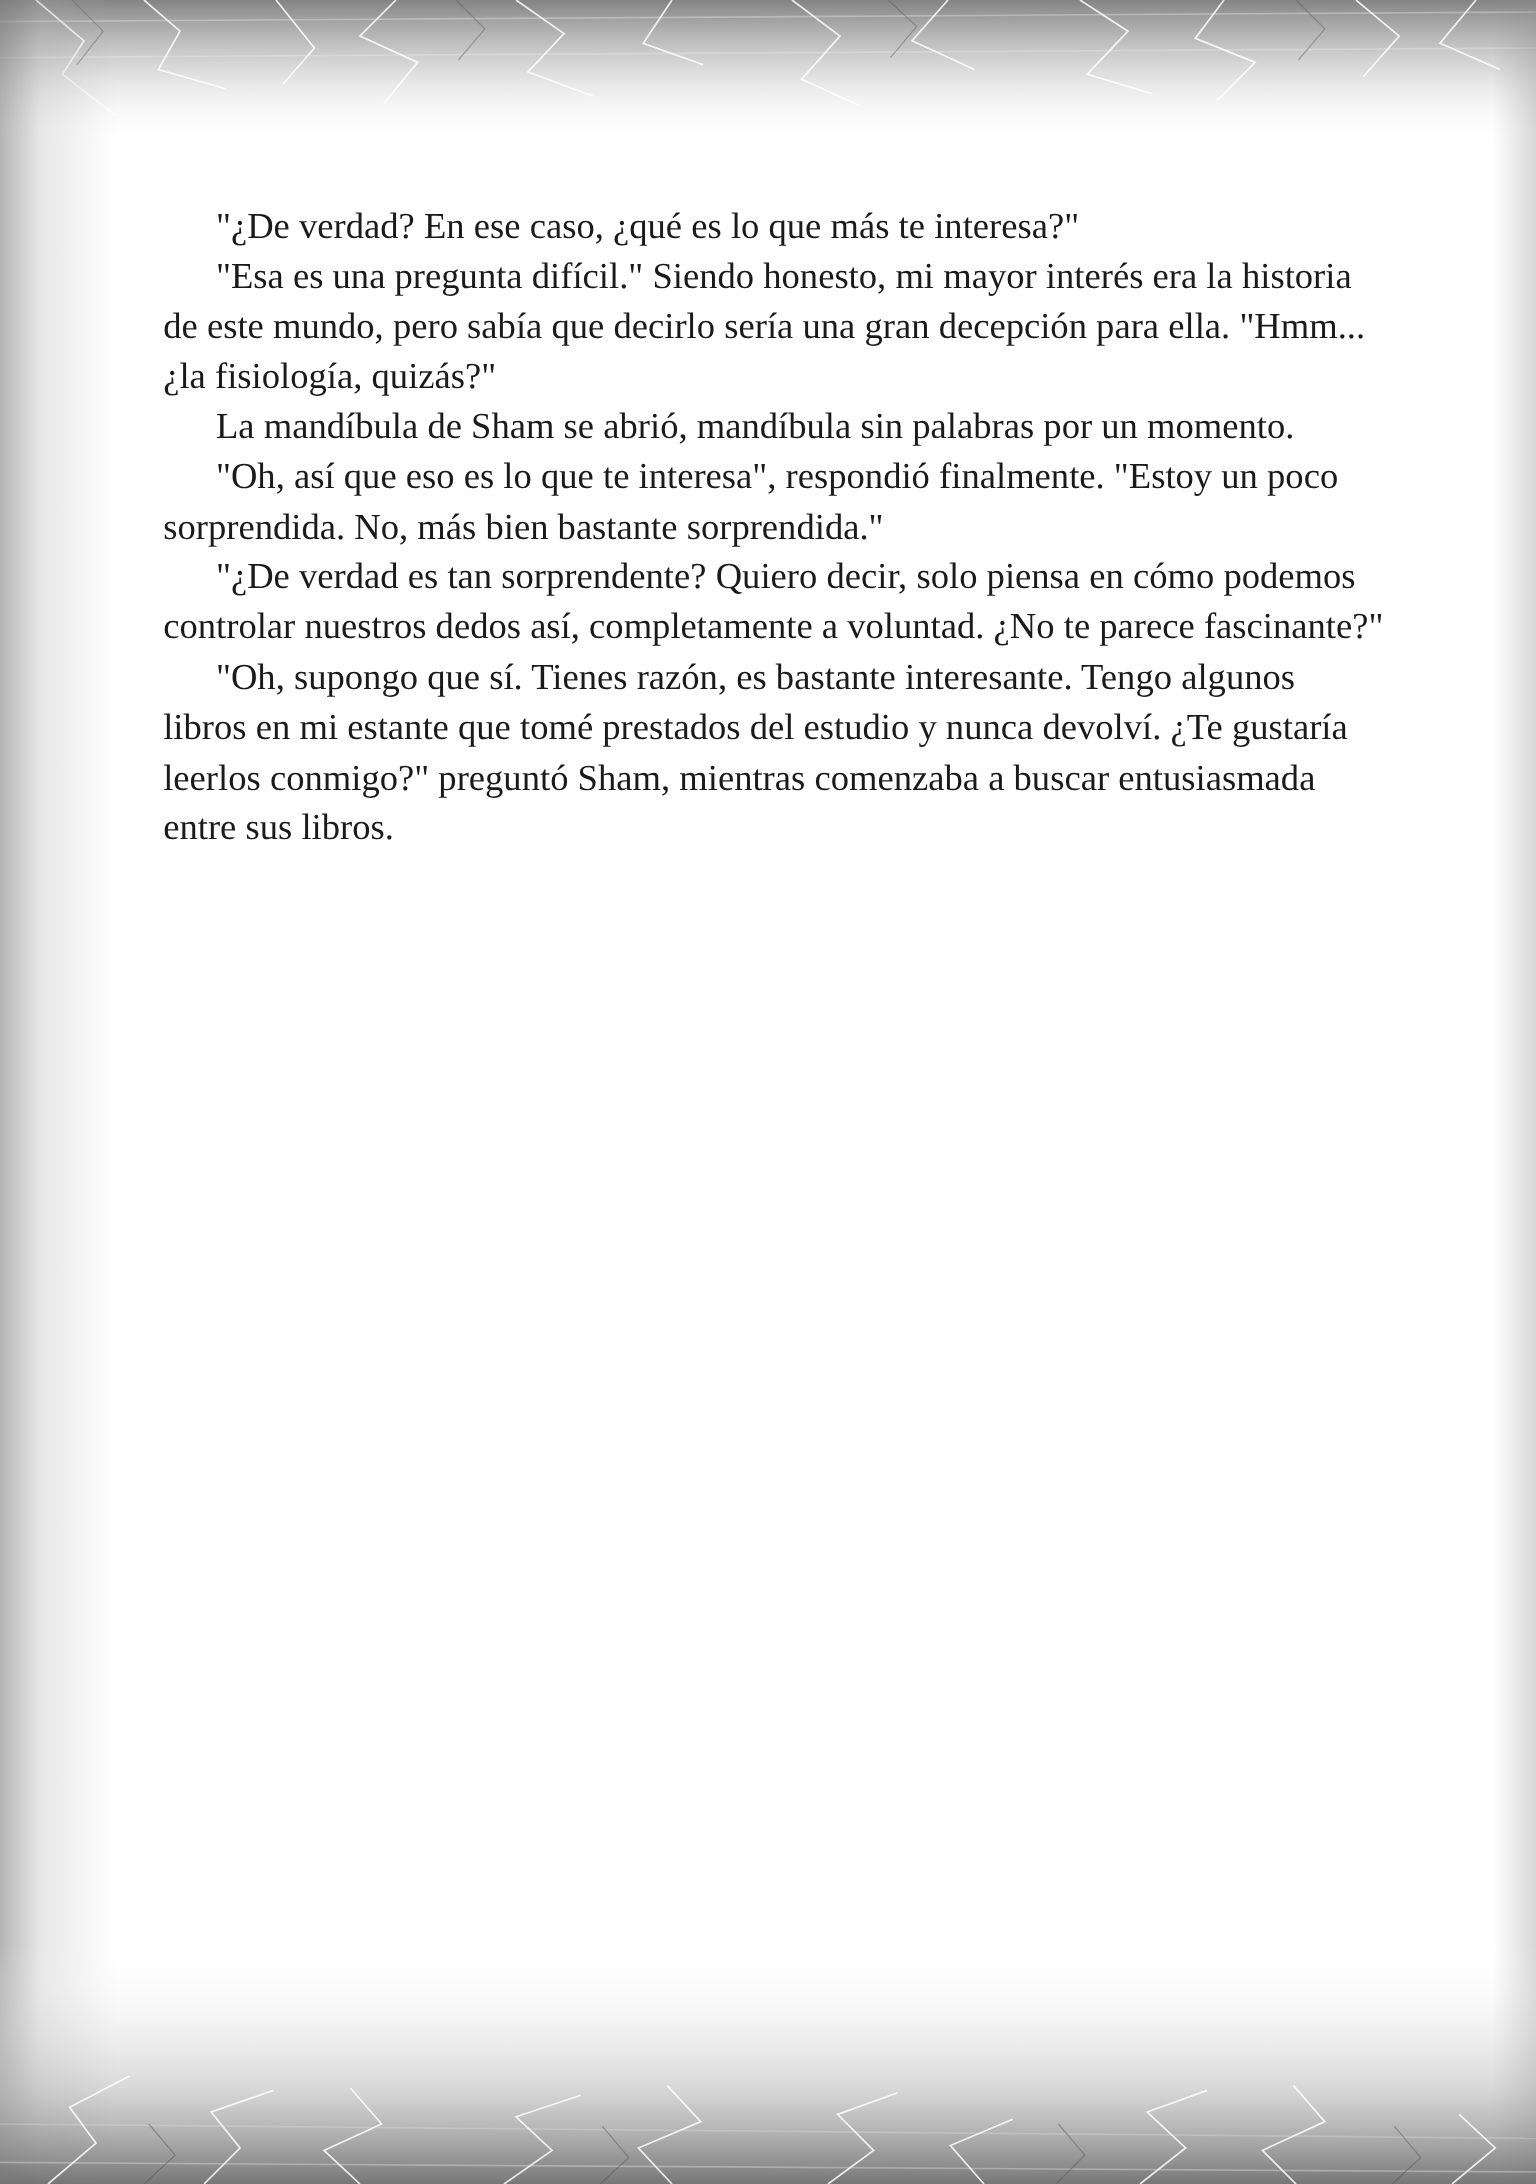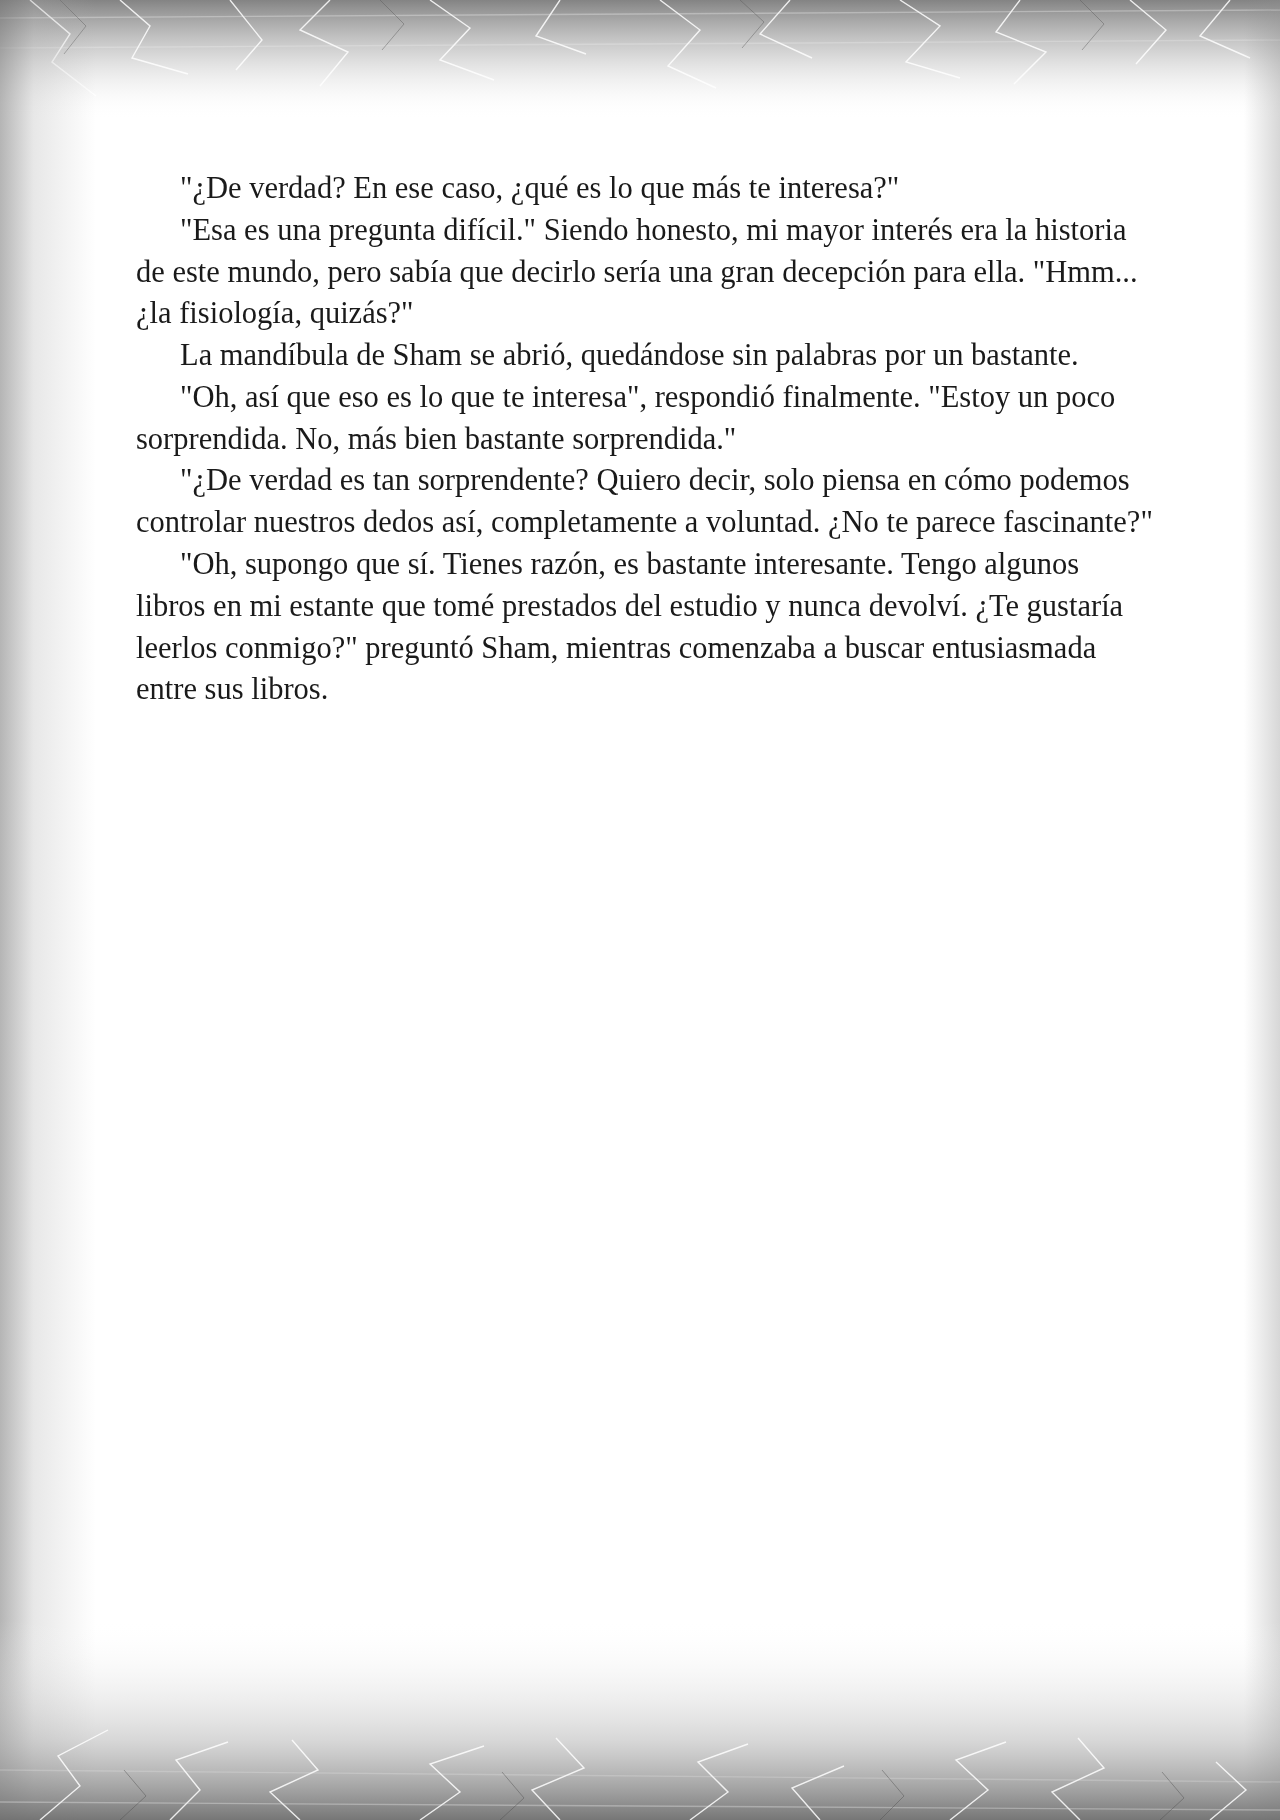--- a/index.html
+++ b/index.html
@@ -107,21 +107,21 @@
       </g>
     </svg>
   </div>
 
   <div class="side-band side-left"></div>
   <div class="side-band side-right"></div>
 
   <div class="text-column">
     <p class="para">"¿De verdad? En ese caso, ¿qué es lo que más te interesa?"</p>
     <p class="para">"Esa es una pregunta difícil." Siendo honesto, mi mayor interés era la historia de este mundo, pero sabía que decirlo sería una gran decepción para ella. "Hmm... ¿la fisiología, quizás?"</p>
-    <p class="para">La mandíbula de Sham se abrió, quedándose sin palabras por un bastante.</p>
+    <p class="para">La mandíbula de Sham se abrió, mandíbula sin palabras por un momento.</p>
     <p class="para">"Oh, así que eso es lo que te interesa", respondió finalmente. "Estoy un poco sorprendida. No, más bien bastante sorprendida."</p>
     <p class="para">"¿De verdad es tan sorprendente? Quiero decir, solo piensa en cómo podemos controlar nuestros dedos así, completamente a voluntad. ¿No te parece fascinante?"</p>
     <p class="para">"Oh, supongo que sí. Tienes razón, es bastante interesante. Tengo algunos libros en mi estante que tomé prestados del estudio y nunca devolví. ¿Te gustaría leerlos conmigo?" preguntó Sham, mientras comenzaba a buscar entusiasmada entre sus libros.</p>
   </div>
 
   <div class="edge edge-bottom">
     <svg viewBox="0 0 1280 200" preserveAspectRatio="none" aria-hidden="true">
       <defs>
         <linearGradient id="botfade" x1="0" y1="1" x2="0" y2="0">
           <stop offset="0%" stop-color="#6f6f6f" stop-opacity="0.95"></stop>

